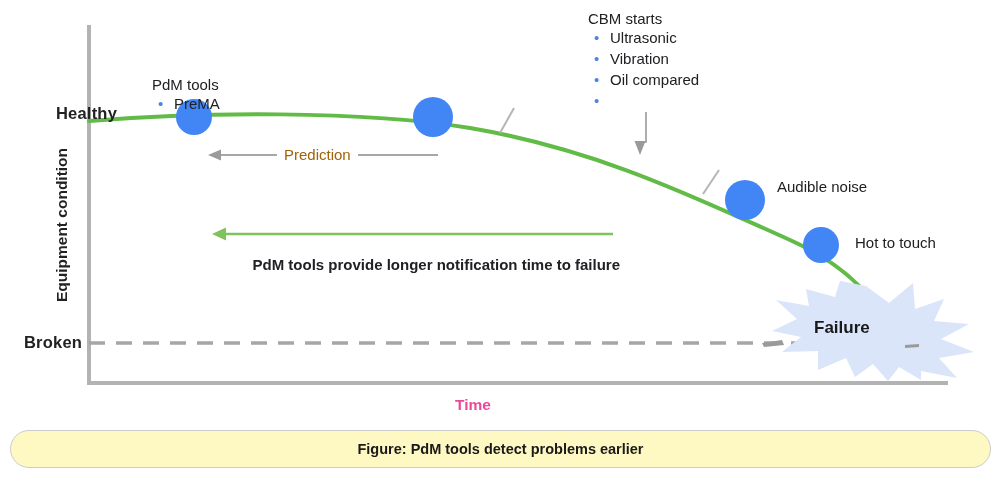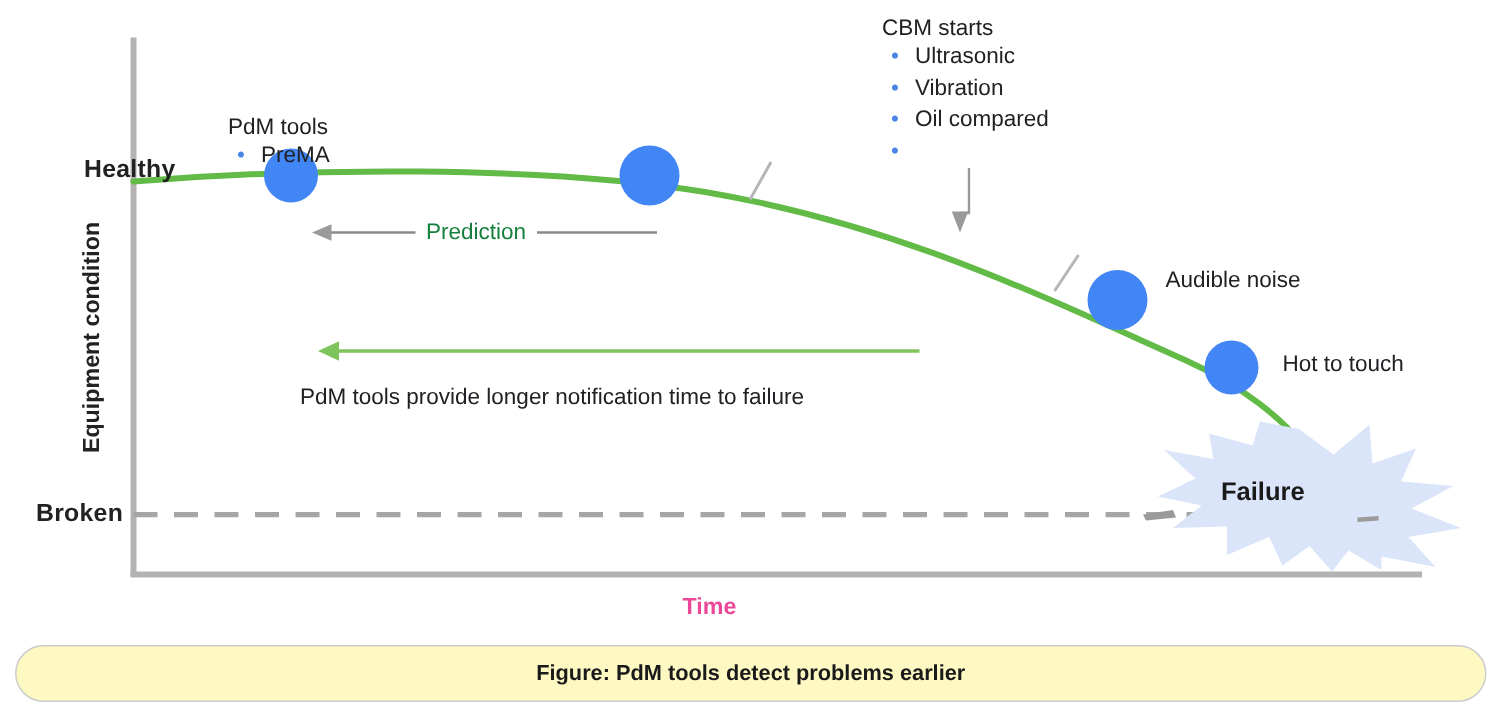--- a/index.html
+++ b/index.html
@@ -77,33 +77,34 @@
 
   #note-pdm   { left: 152px; top: 60px; margin-top: 16px; }
   #note-fail  { left: 384px; top: 44px; }
   #note-cbm   { left: 588px; top: 10px; }
 
   #label-audible { left: 777px; top: 178px; font-size: 15px; color: #202124; white-space: nowrap; }
   #label-hot     { left: 855px; top: 234px; font-size: 15px; color: #202124; white-space: nowrap; }
 
   #label-prediction {
     left: 277px; top: 146px;
-    font-size: 15px; color: #15803d;
+    font-size: 15px; color: #a16207;
     background: #ffffff;
     padding: 0 7px;
     white-space: nowrap;
   }
 
   #caption-green {
     left: 200px; top: 255px;
     width: 420px;
-    text-align: left;
+    text-align: right;
     font-size: 15px;
     color: #202124;
     line-height: 20px;
+    font-weight: bold;
   }
 
   #label-failure {
     left: 814px; top: 318px;
     font-size: 17px;
     font-weight: bold;
     color: #1a1a1a;
     white-space: nowrap;
   }
 

